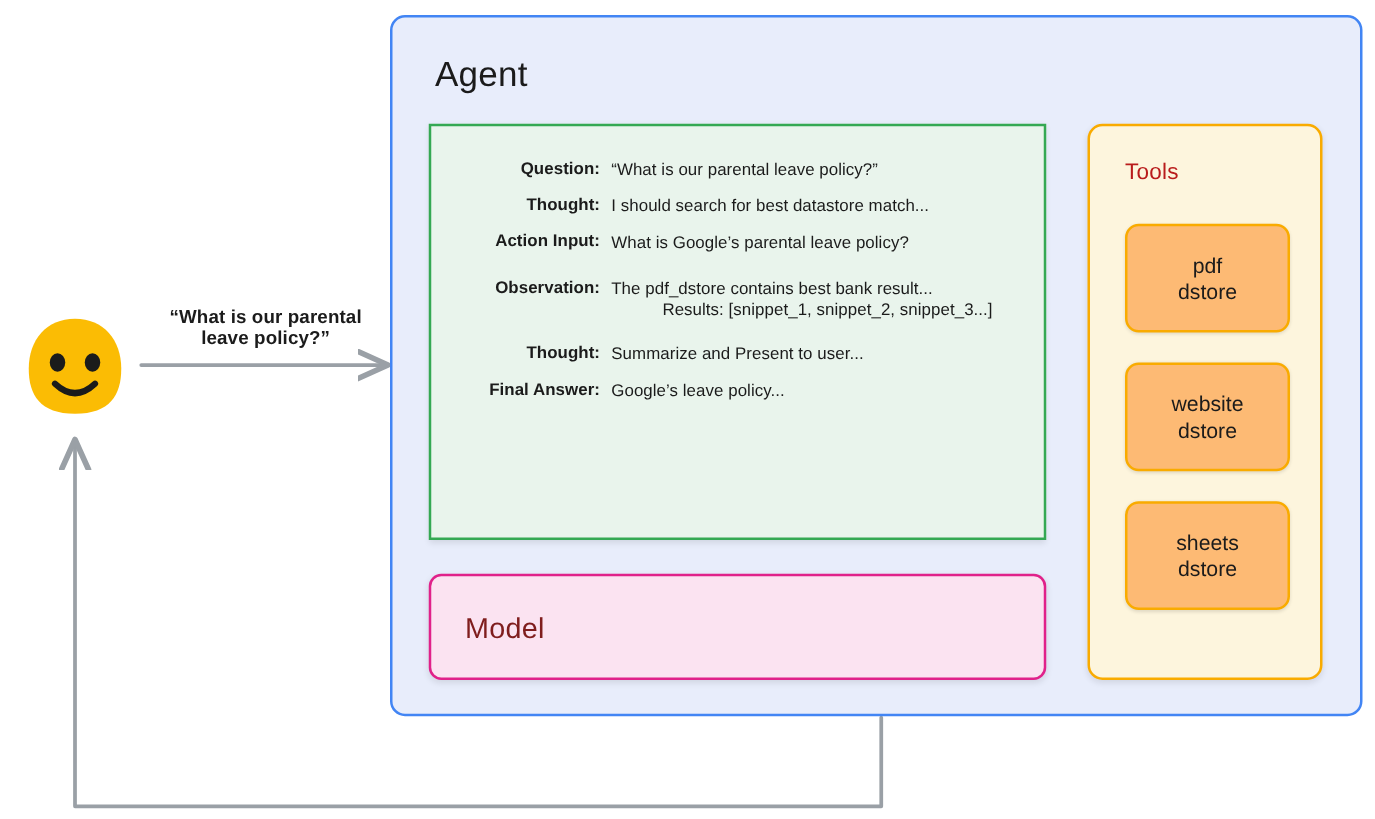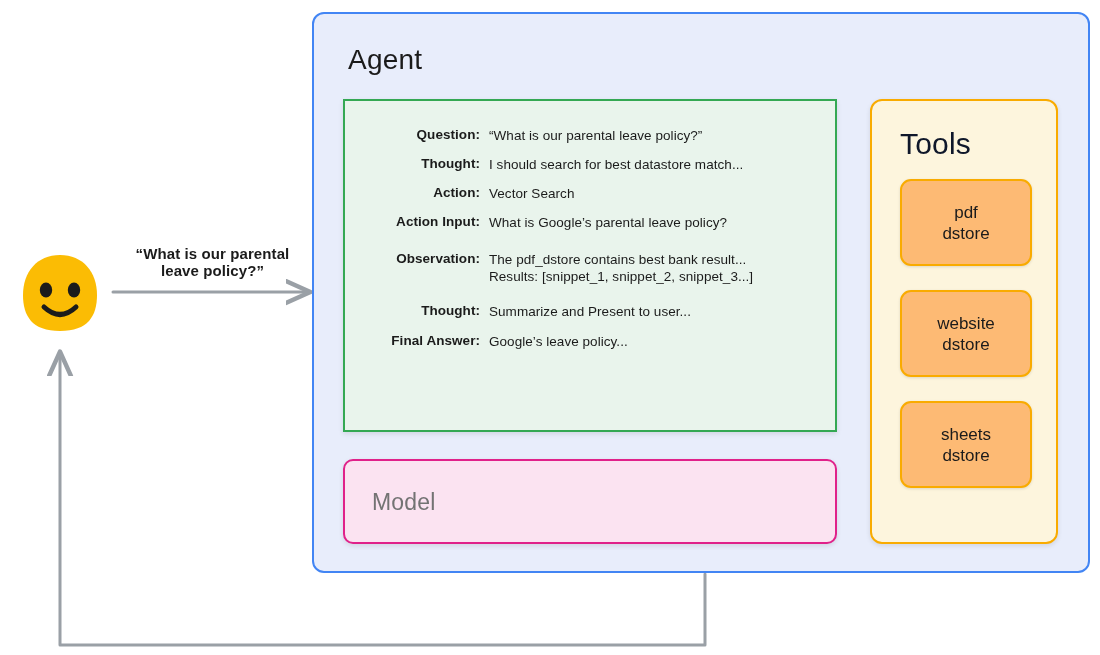--- a/index.html
+++ b/index.html
@@ -123,20 +123,21 @@
   .trace-value {
     flex: 1 1 auto;
     padding-left: 9px;
     font-size: 13.5px;
     color: #1b1b1b;
     line-height: 17px;
     letter-spacing: 0.05px;
   }
   .trace-value .second-line {
     display: block;
+    text-align: center;
   }
   .trace-row.observation { margin-bottom: 18px; margin-top: 20px; }
   .trace-row.thought-2 { margin-bottom: 13px; }
 
   
   #model-box {
     position: absolute;
     left: 343px;
     top: 459px;
     width: 494px;
@@ -145,43 +146,43 @@
     border: 2.5px solid #E0218A;
     border-radius: 10px;
     background: #FBE3F1;
     box-shadow: 0 2px 5px rgba(0,0,0,0.10);
   }
   #model-title {
     position: absolute;
     left: 27px;
     top: 28px;
     font-size: 23px;
-    color: #737373;
+    color: #7f1d1d;
     letter-spacing: 0.2px;
   }
 
   
   #tools-box {
     position: absolute;
     left: 870px;
     top: 99px;
     width: 188px;
     height: 445px;
     box-sizing: border-box;
     border: 2.5px solid #F9AB00;
     border-radius: 12px;
     background: #FDF5DD;
     box-shadow: 0 2px 5px rgba(0,0,0,0.10);
   }
   #tools-title {
     position: absolute;
     left: 28px;
     top: 26px;
-    font-size: 30px;
-    color: #0f172a;
+    font-size: 18px;
+    color: #b91c1c;
     letter-spacing: 0.2px;
   }
   #tool-cards {
     position: absolute;
     left: 28px;
     top: 78px;
     width: 132px;
   }
   .tool-card {
     width: 132px;
@@ -250,24 +251,20 @@
       <div class="trace-row">
         <div class="trace-label">Question:</div>
         <div class="trace-value">“What is our parental leave policy?”</div>
       </div>
 
       <div class="trace-row">
         <div class="trace-label">Thought:</div>
         <div class="trace-value">I should search for best datastore match...</div>
       </div>
 
-      <div class="trace-row">
-        <div class="trace-label">Action:</div>
-        <div class="trace-value">Vector Search</div>
-      </div>
 
       <div class="trace-row">
         <div class="trace-label">Action Input:</div>
         <div class="trace-value">What is Google’s parental leave policy?</div>
       </div>
 
       <div class="trace-row observation">
         <div class="trace-label">Observation:</div>
         <div class="trace-value">
           <span>The pdf_dstore contains best bank result...</span>

